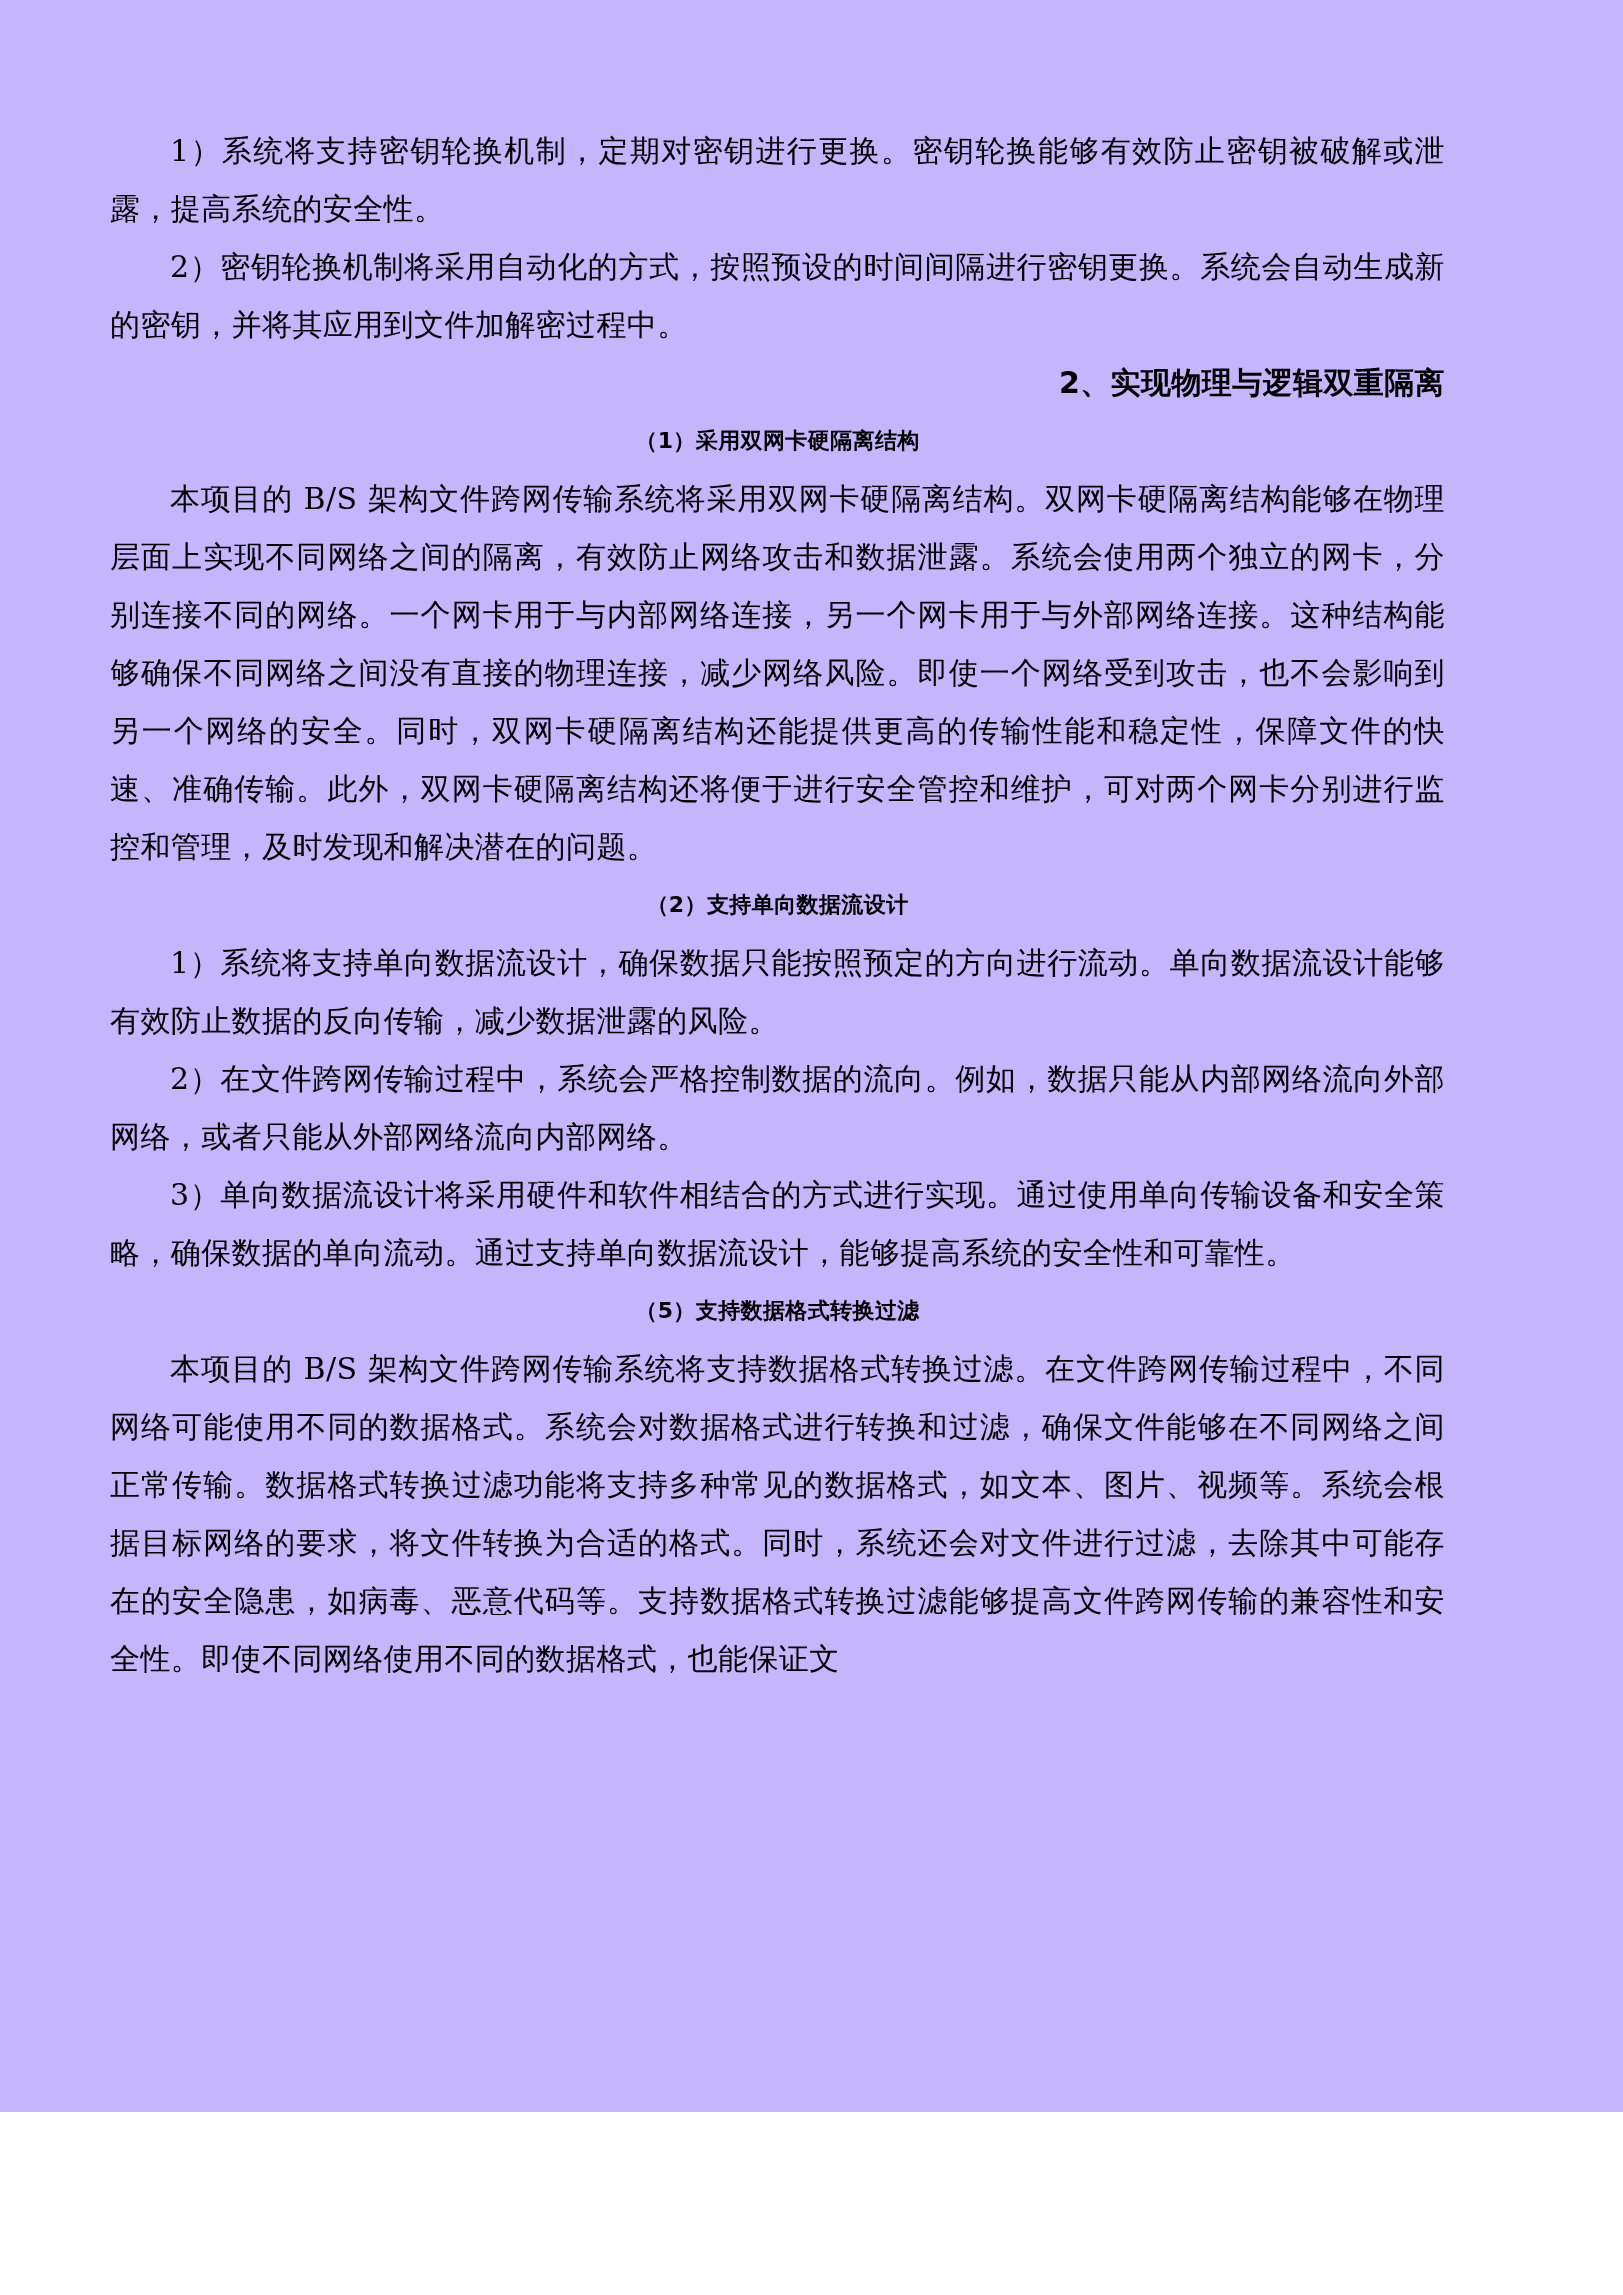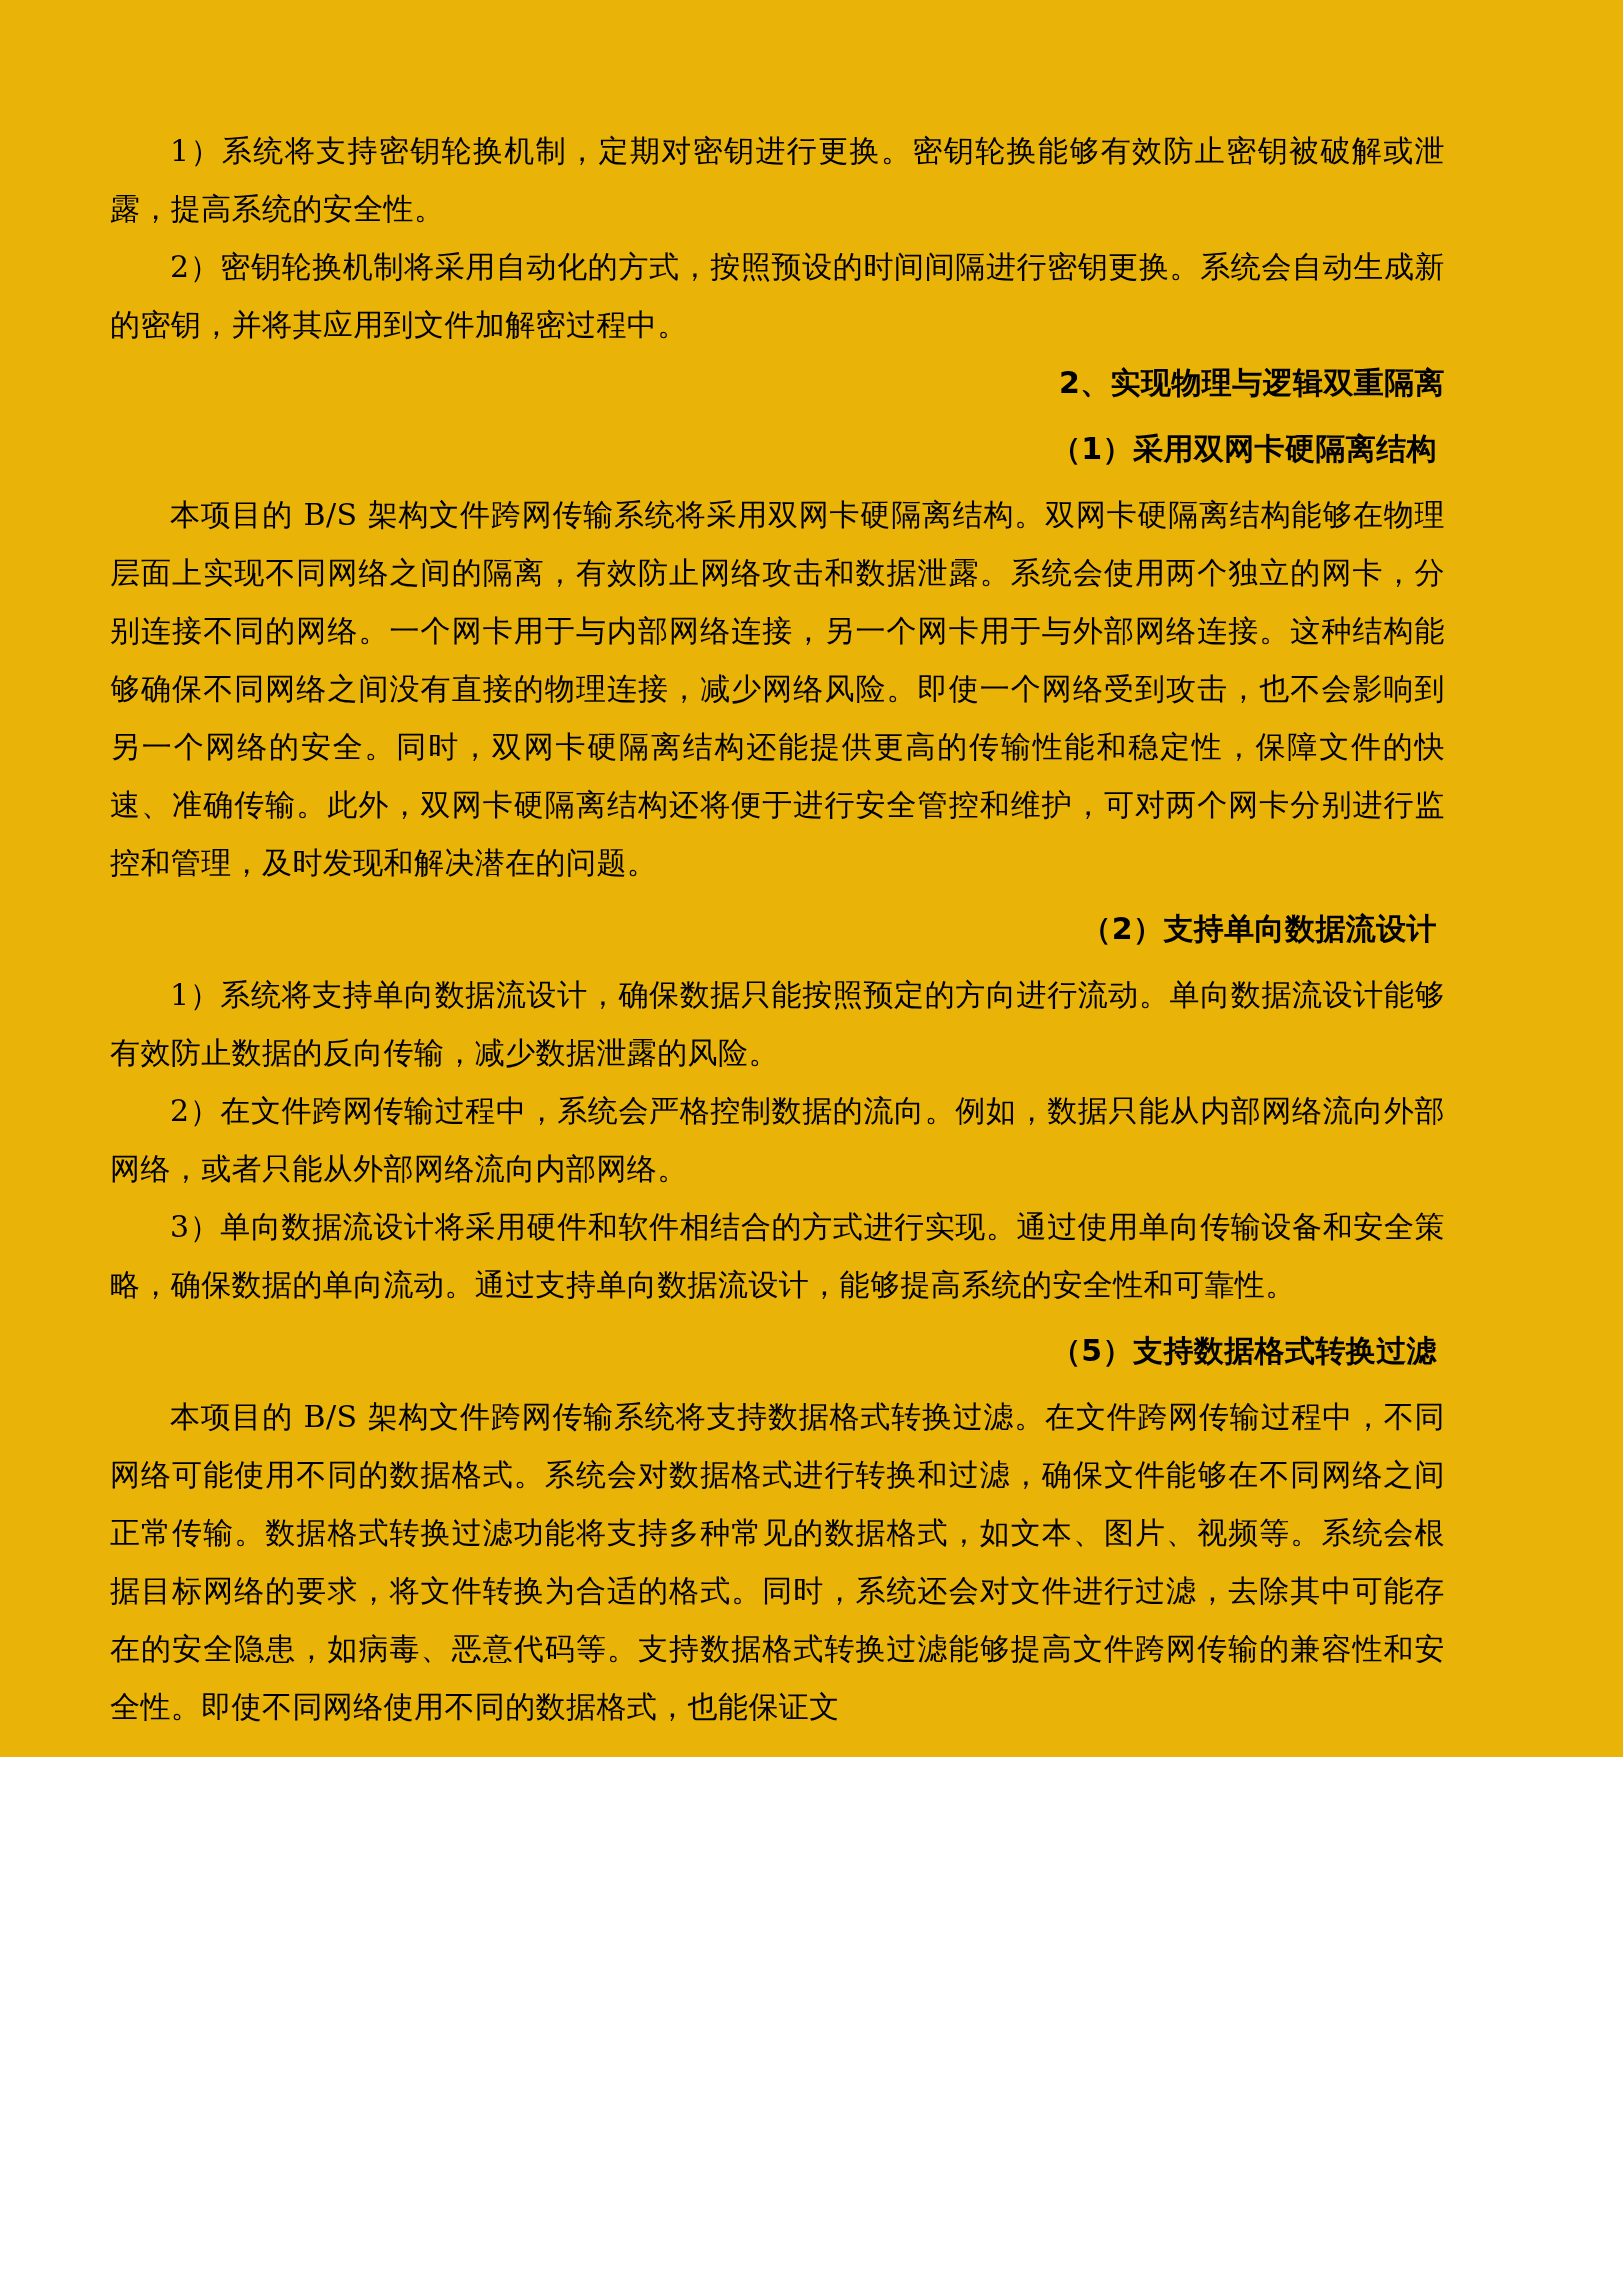--- a/index.html
+++ b/index.html
@@ -10,22 +10,22 @@
   body {
     width: 1623px;
     height: 2295px;
     font-family: "DejaVu Serif", "Liberation Serif", serif;
     color: #000000;
     overflow: hidden;
   }
   .page {
     position: relative;
     width: 1623px;
-    height: 1757px;
-    background: #eab308;
+    height: 2112px;
+    background: #c4b5fd;
     box-sizing: border-box;
   }
   .content {
     position: absolute;
     left: 110px;
     top: 122px;
     width: 1335px;
   }
   
   .para {
@@ -48,26 +48,26 @@
     line-height: 58px;
     font-weight: bold;
     text-indent: 0;
     margin: 0;
     text-align: right;
     letter-spacing: 0.4px;
     font-family: "DejaVu Sans", "Liberation Sans", sans-serif;
   }
   
   .heading-sub {
-    font-size: 30px;
+    font-size: 22px;
     line-height: 58px;
     font-weight: bold;
     text-indent: 0;
-    margin: 8px;
-    text-align: right;
+    margin: 0;
+    text-align: center;
     letter-spacing: 0.4px;
     font-family: "DejaVu Sans", "Liberation Sans", sans-serif;
   }
 </style>
 </head>
 <body>
 
 <div class="page">
   <div class="content" id="content">
       <p class="para numbered">1）系统将支持密钥轮换机制，定期对密钥进行更换。密钥轮换能够有效防止密钥被破解或泄露，提高系统的安全性。</p>

